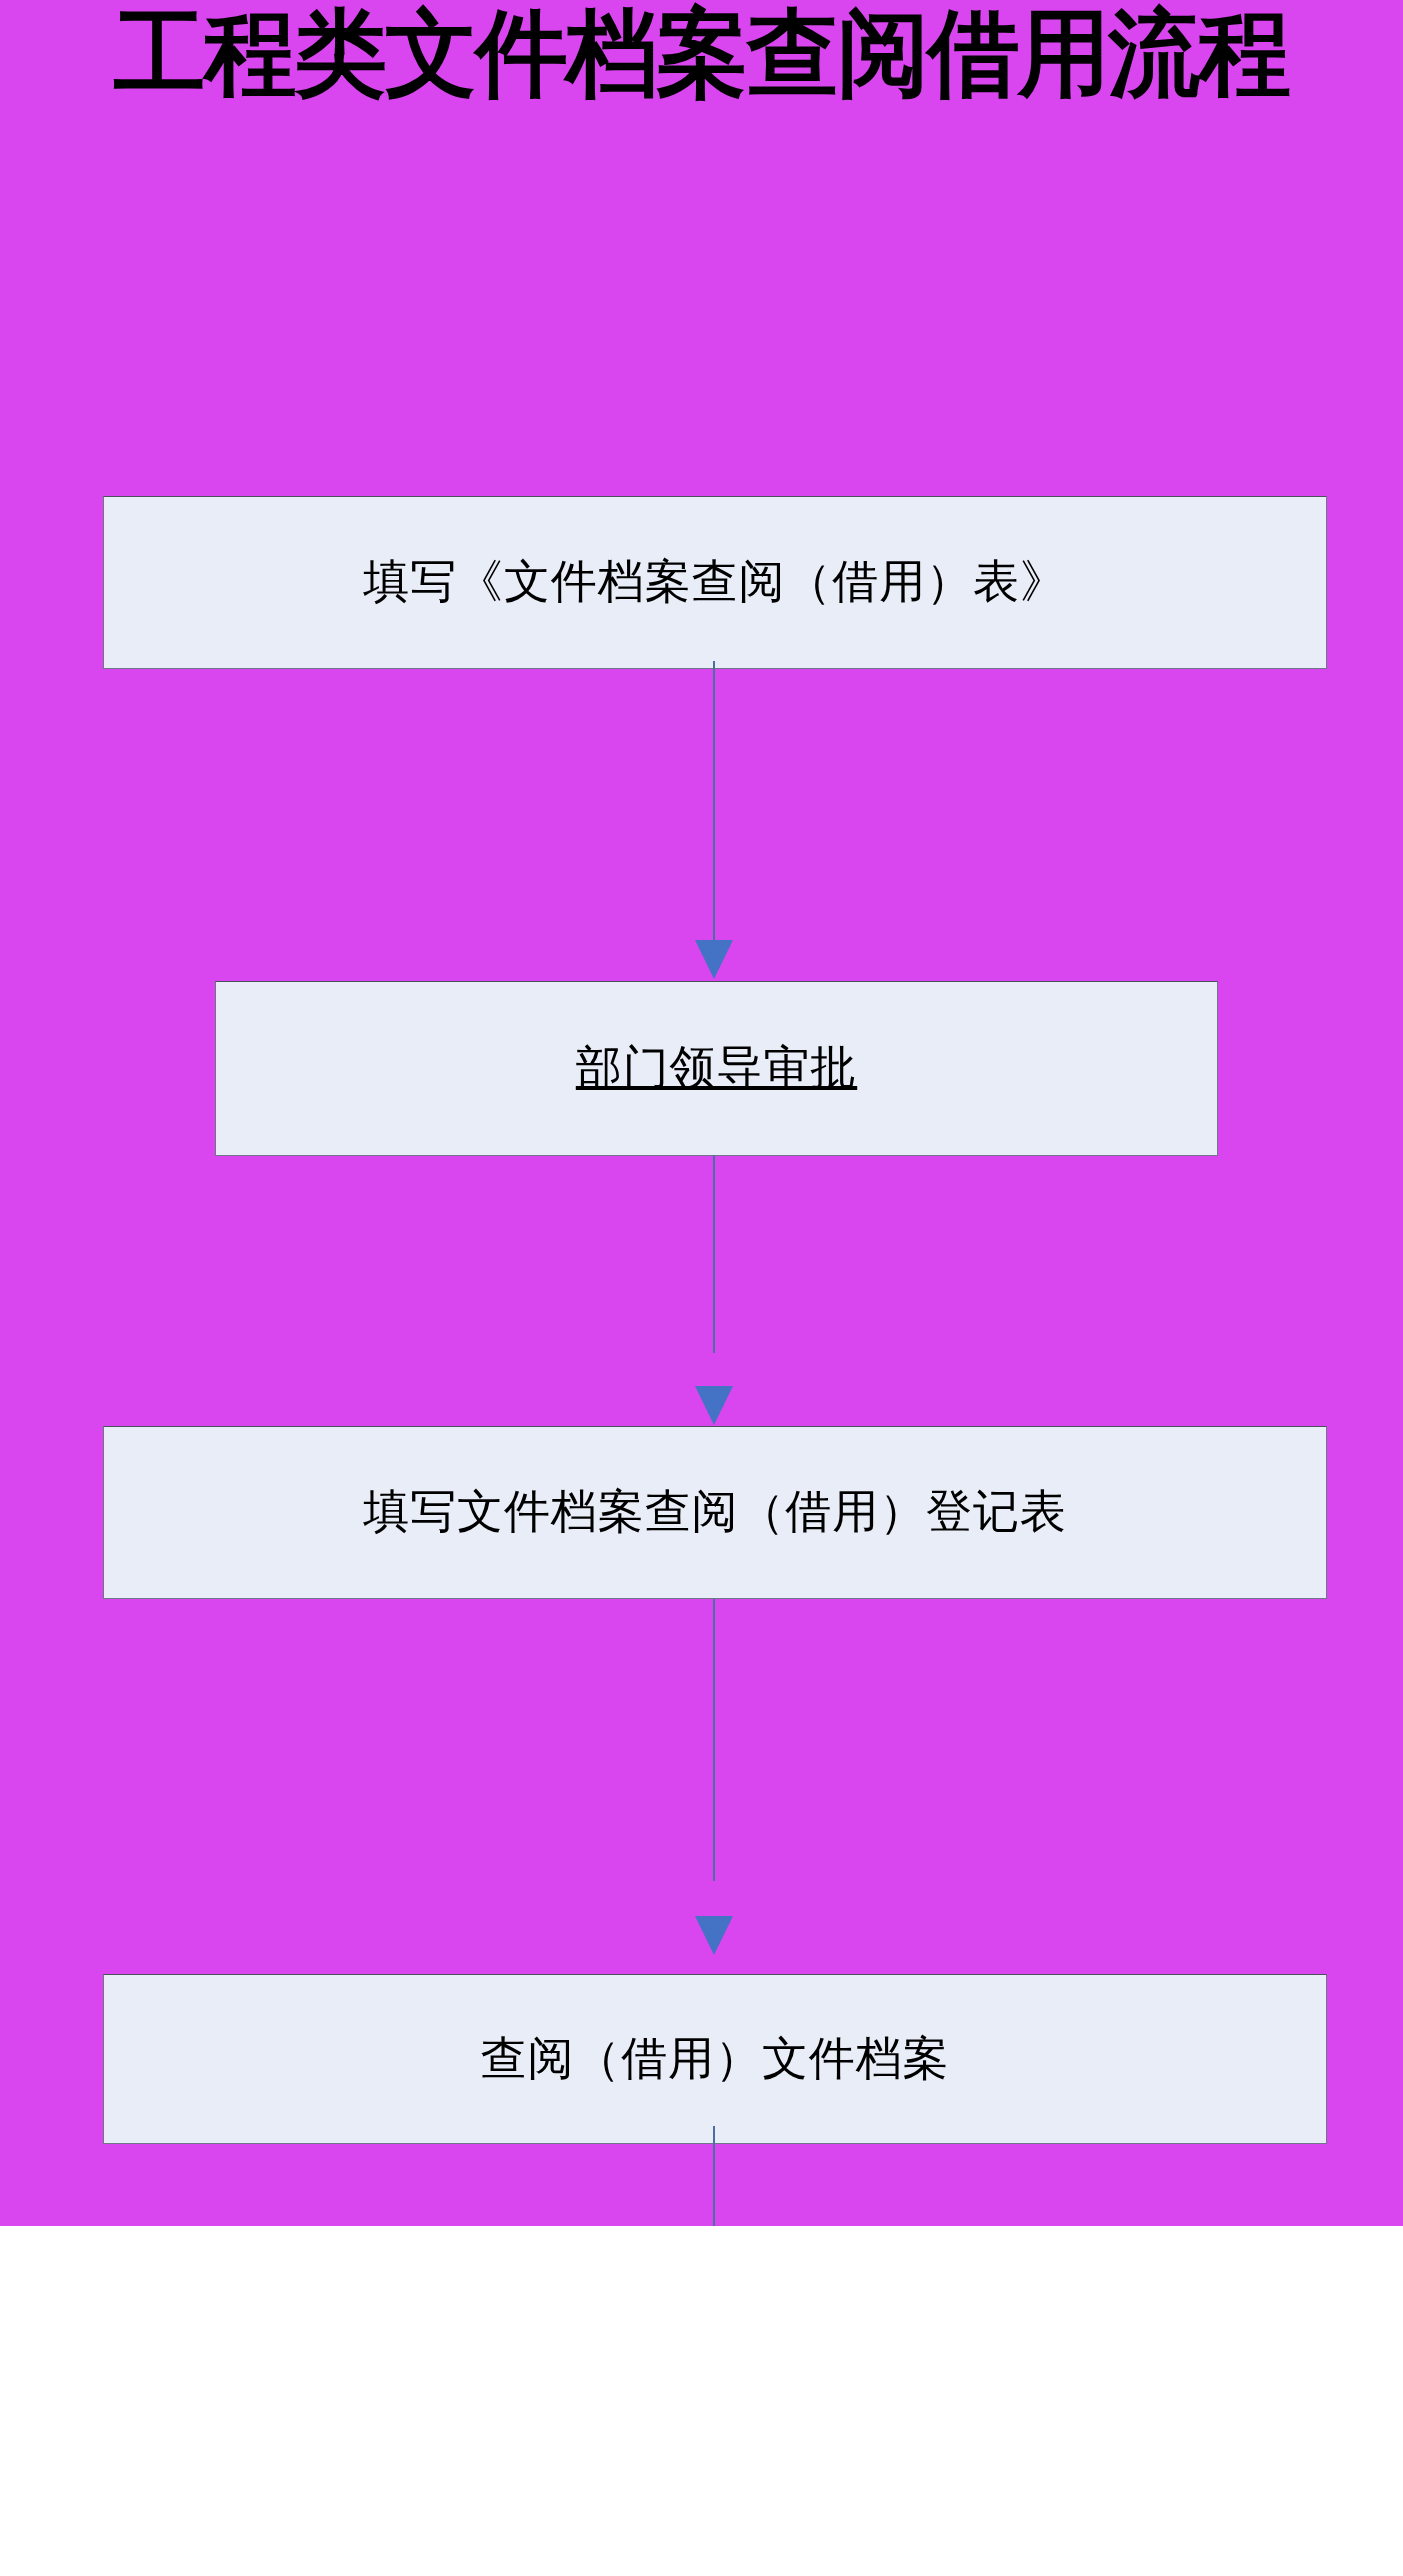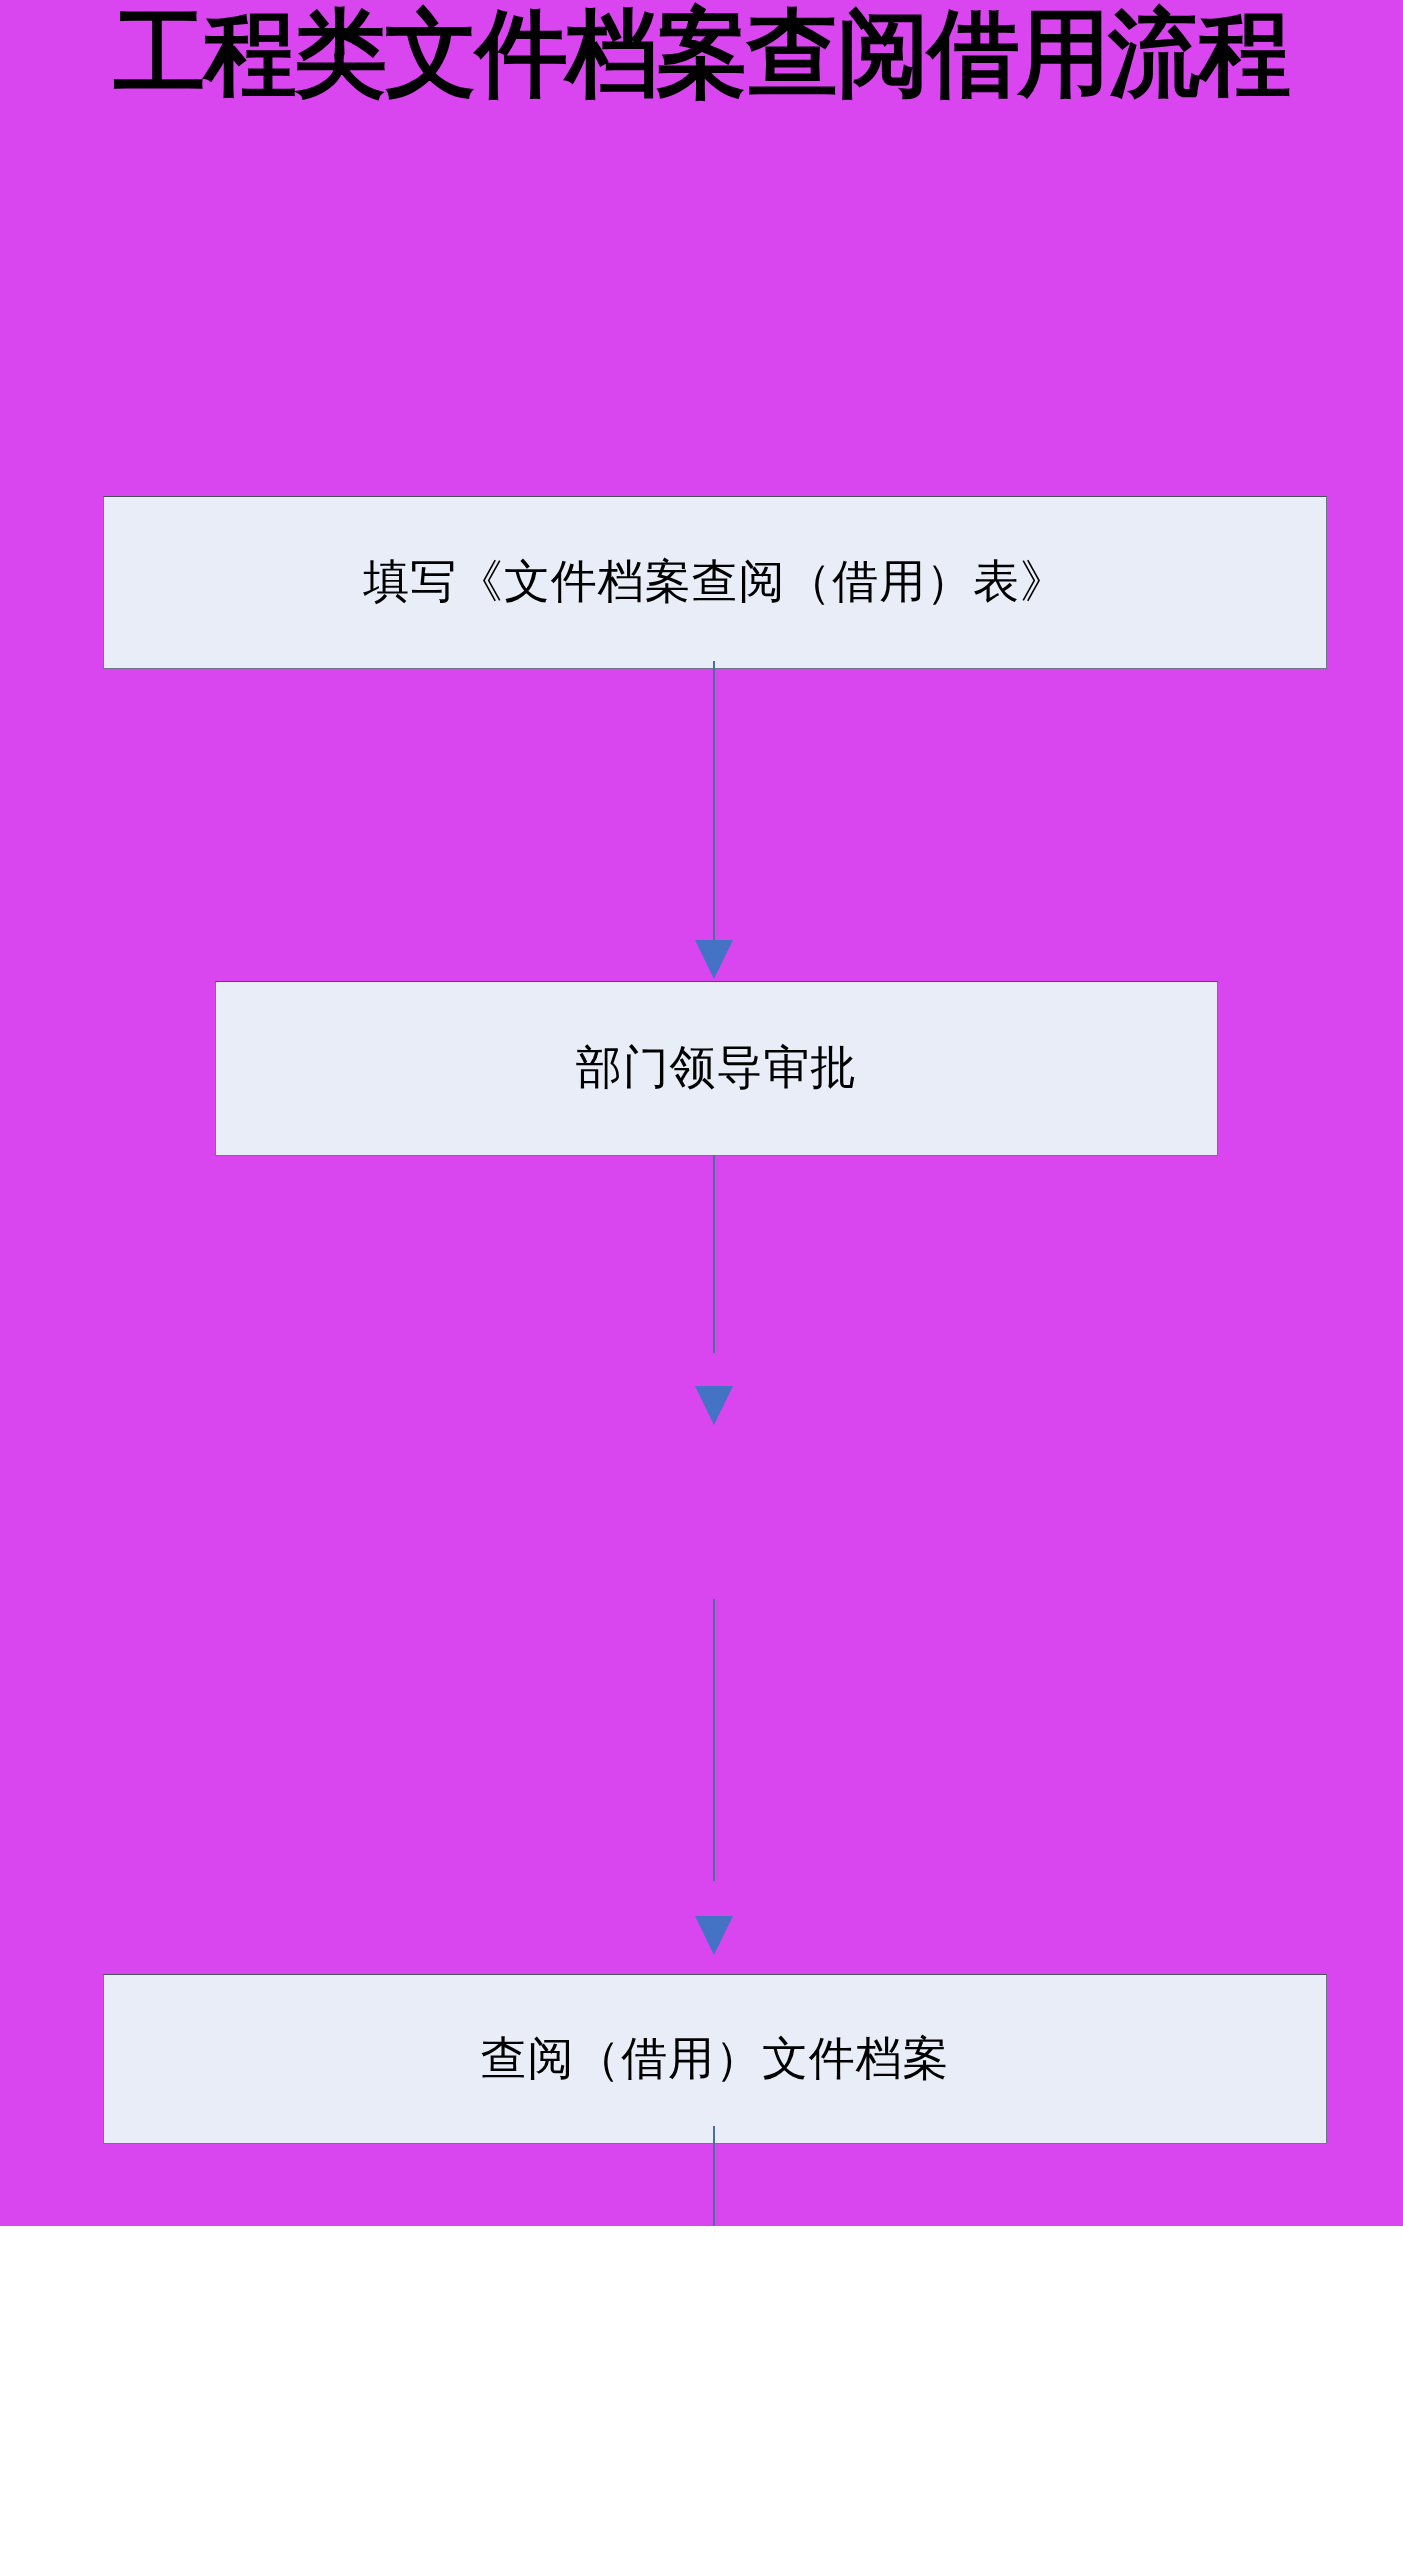--- a/index.html
+++ b/index.html
@@ -49,21 +49,21 @@
   .node-label {
     font-family: "Liberation Serif", "DejaVu Serif", serif;
     font-size: 46px;
     line-height: 1.1;
     color: #000000;
     white-space: nowrap;
     letter-spacing: 0.9px;
   }
 
   #node-1 { left: 103px;  top: 488px;  width: 1224px; height: 173px; margin-top: 8px; }
-  #node-2 { left: 215px;  top: 981px; width: 1003px; height: 175px; }
+  #node-2 { left: 215px;  top: 981px; width: 1003px; height: 175px; text-decoration: underline; }
   #node-3 { left: 103px;  top: 1426px; width: 1224px; height: 173px; }
   #node-4 { left: 103px;  top: 1956px; width: 1224px; height: 170px; margin-top: 18px; }
   #node-5 { left: 215px;  top: 2401px; width: 1003px; height: 203px; }
 
   
   .connector {
     position: absolute;
     width: 1.8px;
     background: #4A6E9E;
   }
@@ -106,20 +106,23 @@
   <div class="connector" id="conn-1"></div>
   <div class="arrowhead" id="arrow-1"></div>
 
   <div class="node" id="node-2">
     <span class="node-label">部门领导审批</span>
   </div>
 
   <div class="connector" id="conn-2"></div>
   <div class="arrowhead" id="arrow-2"></div>
 
+  <div class="node" id="node-3">
+    <span class="node-label">填写文件档案查阅（借用）登记表</span>
+  </div>
 
   <div class="connector" id="conn-3"></div>
   <div class="arrowhead" id="arrow-3"></div>
 
   <div class="node" id="node-4">
     <span class="node-label">查阅（借用）文件档案</span>
   </div>
 
   <div class="connector" id="conn-4"></div>
   <div class="arrowhead" id="arrow-4"></div>

